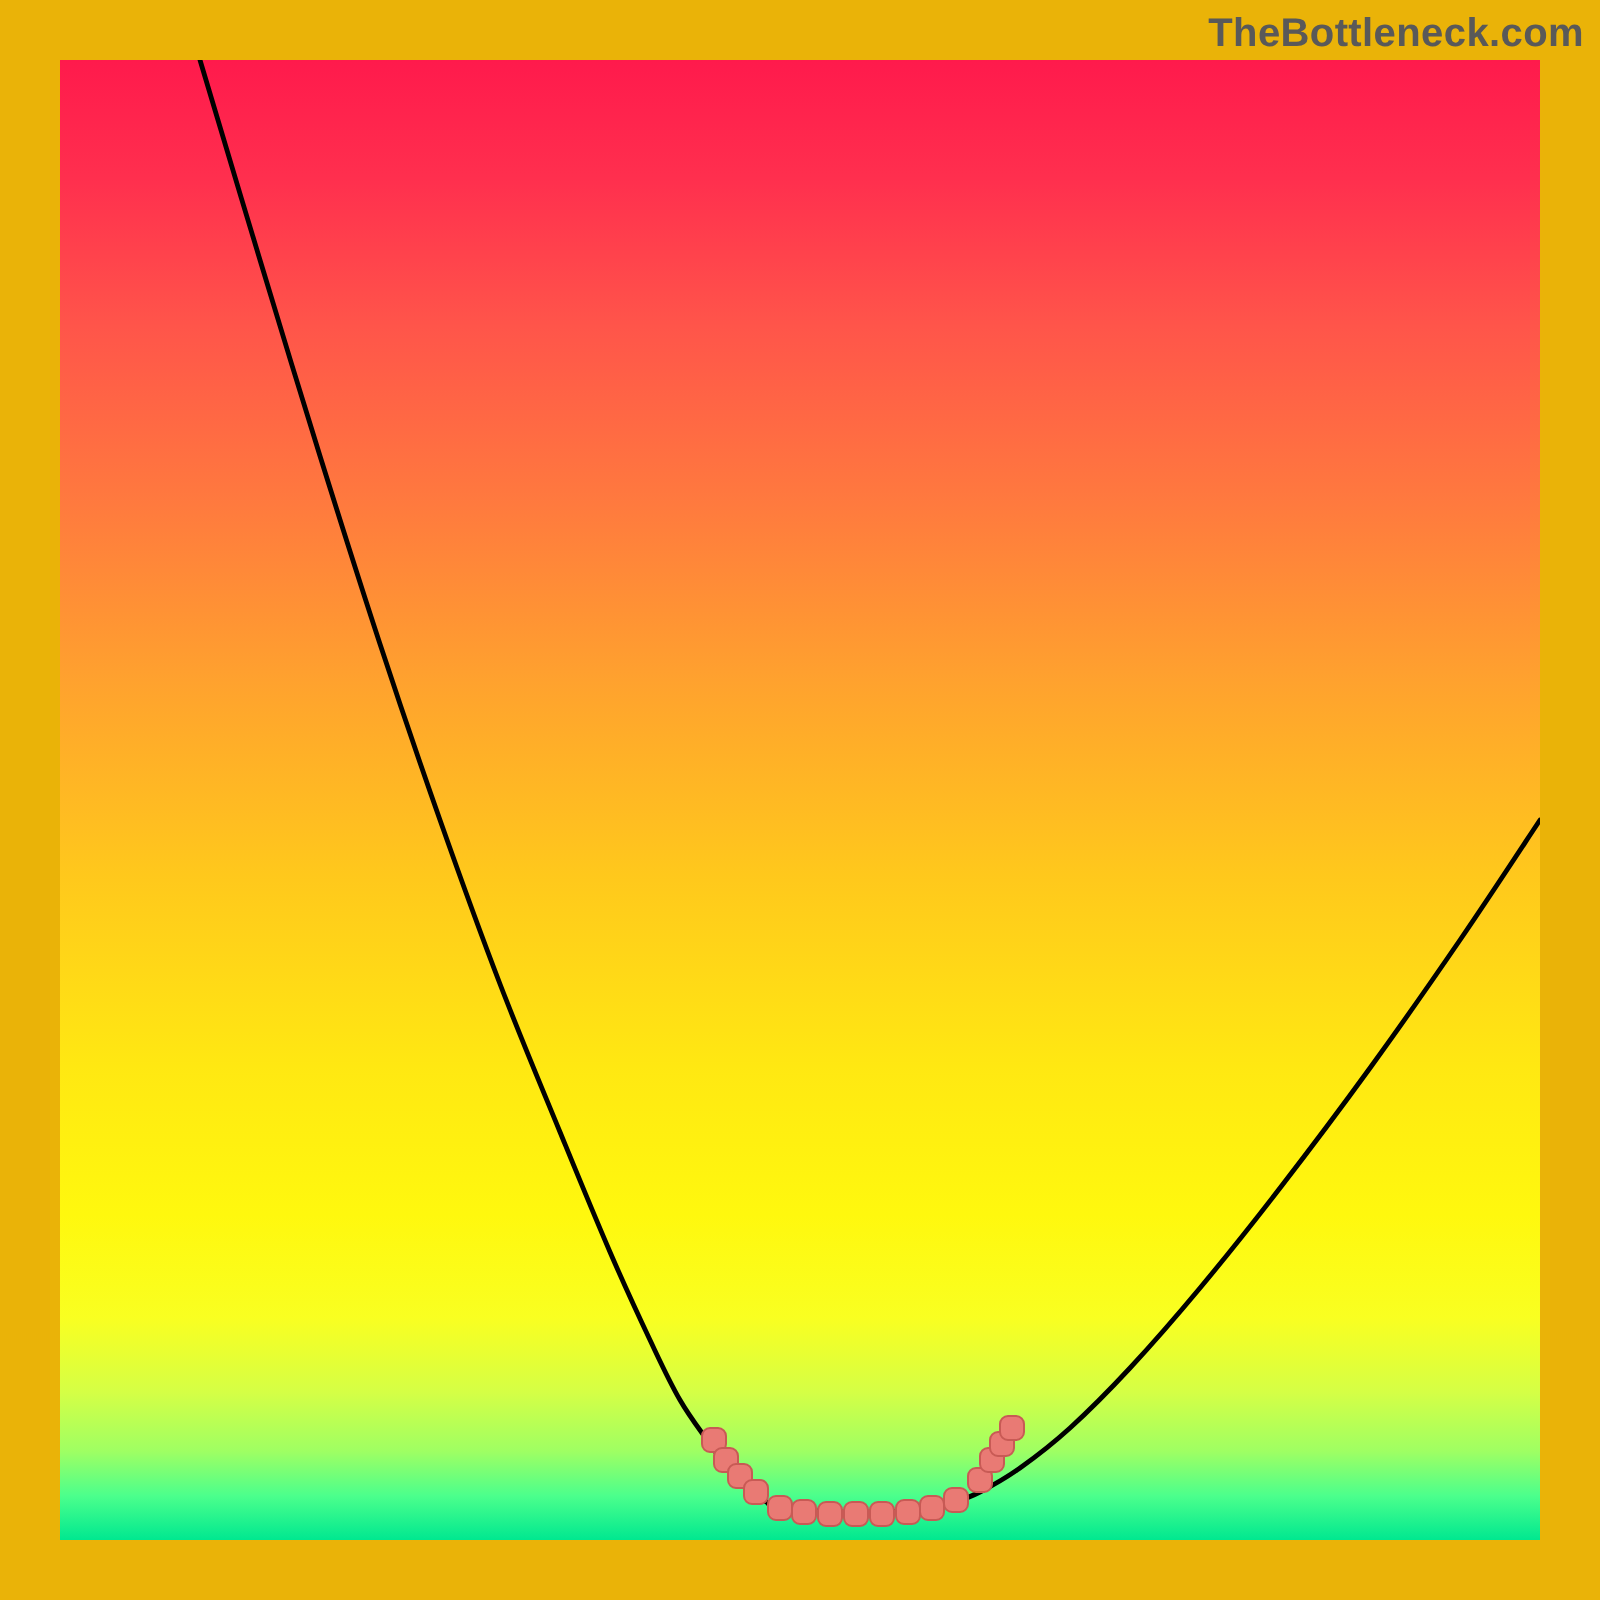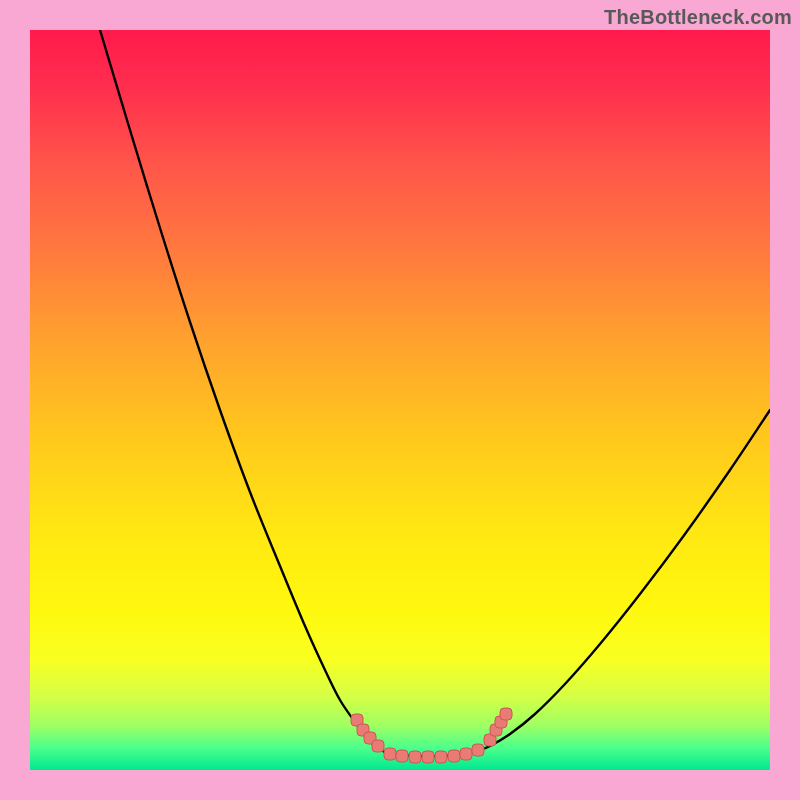--- a/index.html
+++ b/index.html
@@ -8,21 +8,21 @@
     width: 800px;
     height: 800px;
     overflow: hidden;
     background: #000;
     font-family: Arial, Helvetica, sans-serif;
   }
   .frame {
     position: absolute;
     left: 0; top: 0;
     width: 800px; height: 800px;
-    background: #f9a8d4;
+    background: #eab308;
   }
   .plot-area {
     position: absolute;
     left: 30px;
     top: 30px;
     width: 740px;
     height: 740px;
     overflow: hidden;
   }
   .gradient {

